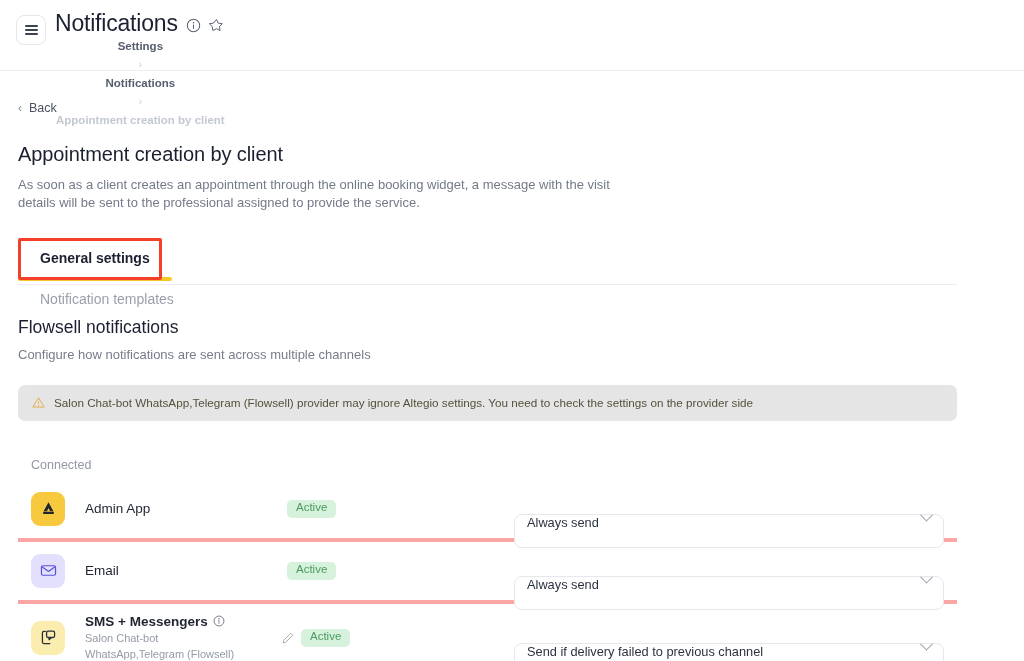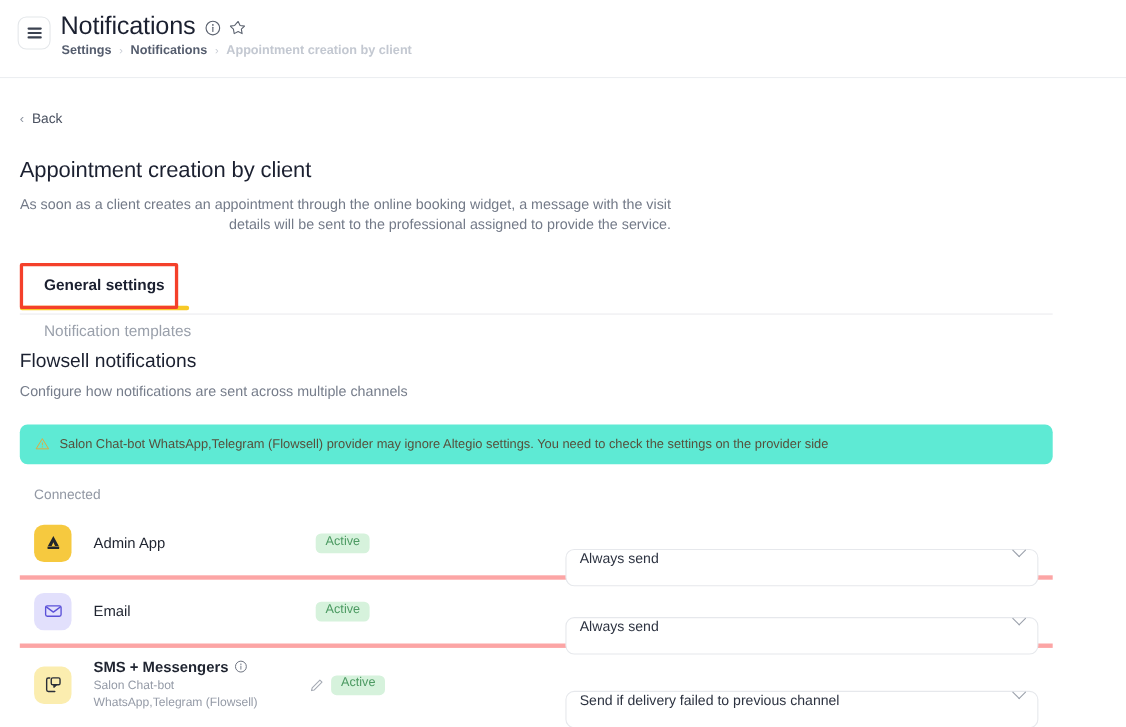--- a/index.html
+++ b/index.html
@@ -64,20 +64,21 @@
   }
   .breadcrumb {
     position: absolute;
     left: 56px;
     top: 40px;
     display: flex;
     align-items: center;
     gap: 7px;
     font-size: 11.5px;
     font-weight: bold;
+    flex-direction: column;
   }
   .breadcrumb .crumb { color: #555d6e; cursor: pointer; }
   .breadcrumb .crumb.last { color: #c3c8d1; cursor: default; font-weight: bold; }
   .breadcrumb .sep { color: #c9cdd5; font-size: 10px; font-weight: normal; }
 
   
   .content { padding: 0 0 0 18px; position: relative; }
 
   .back-link {
     display: inline-flex;
@@ -96,21 +97,20 @@
     font-weight: 400;
     color: #1b2030;
     letter-spacing: -0.1px;
   }
   .section-desc {
     margin-top: 10px;
     font-size: 13px;
     line-height: 1.38;
     color: #737a88;
     max-width: 592px;
-    text-align: right;
   }
 
   
   .tabs {
     margin-top: 27px;
     position: relative;
     width: 939px;
     height: 46px;
     border-bottom: 1px solid #ececef;
     display: flex;
@@ -155,35 +155,35 @@
   }
   .sub-desc {
     margin-top: 9px;
     font-size: 13px;
     color: #767d8b;
   }
 
   .warn-banner {
     margin-top: 23px;
     width: 939px;
-    background: #5eead4;
+    background: #e5e5e5;
     border-radius: 7px;
     padding: 11px 14px;
     display: flex;
     align-items: center;
     gap: 9px;
   }
   .warn-banner .wtext {
     font-size: 11.7px;
     color: #56503c;
     line-height: 1.2;
   }
 
   .connected-label {
-    margin-top: 21px;
+    margin-top: 37px;
     font-size: 12.5px;
     color: #9298a4;
     padding-left: 13px;
   }
 
   .ch-list { margin-top: 8px; width: 939px; }
   .ch-row {
     display: flex;
     align-items: center;
     height: 62px;

